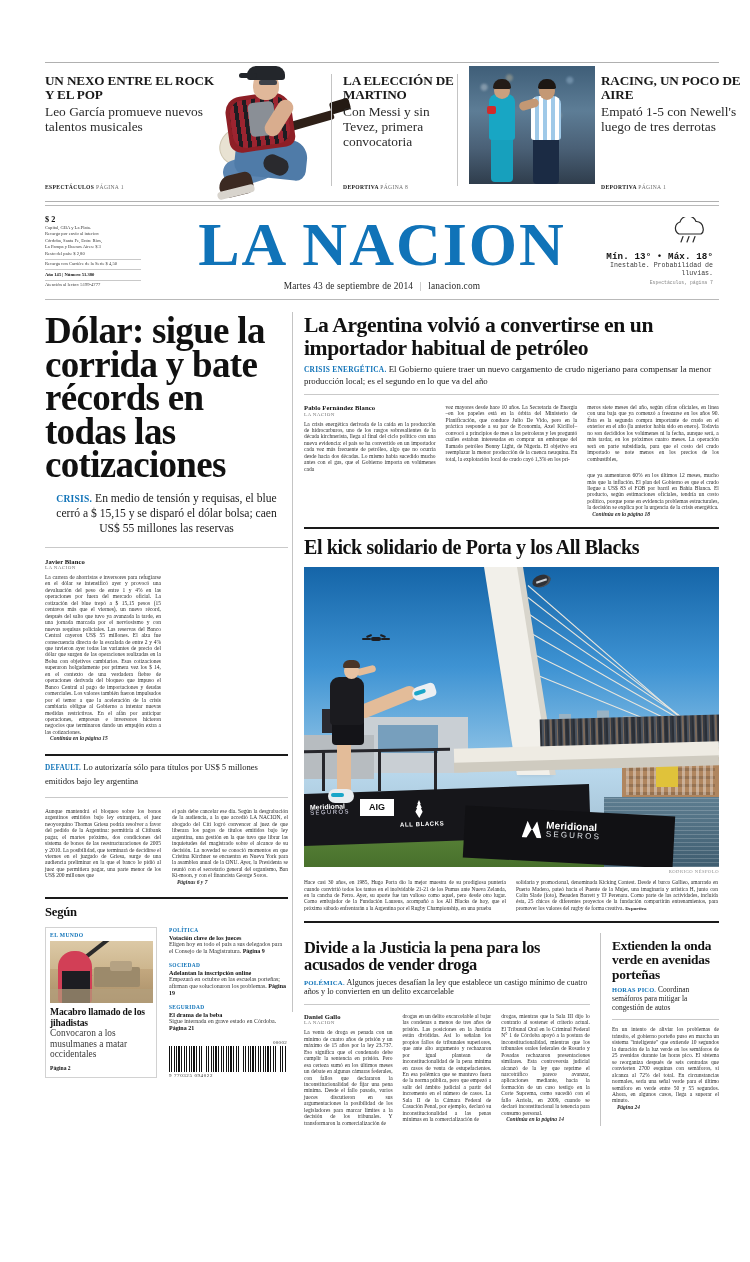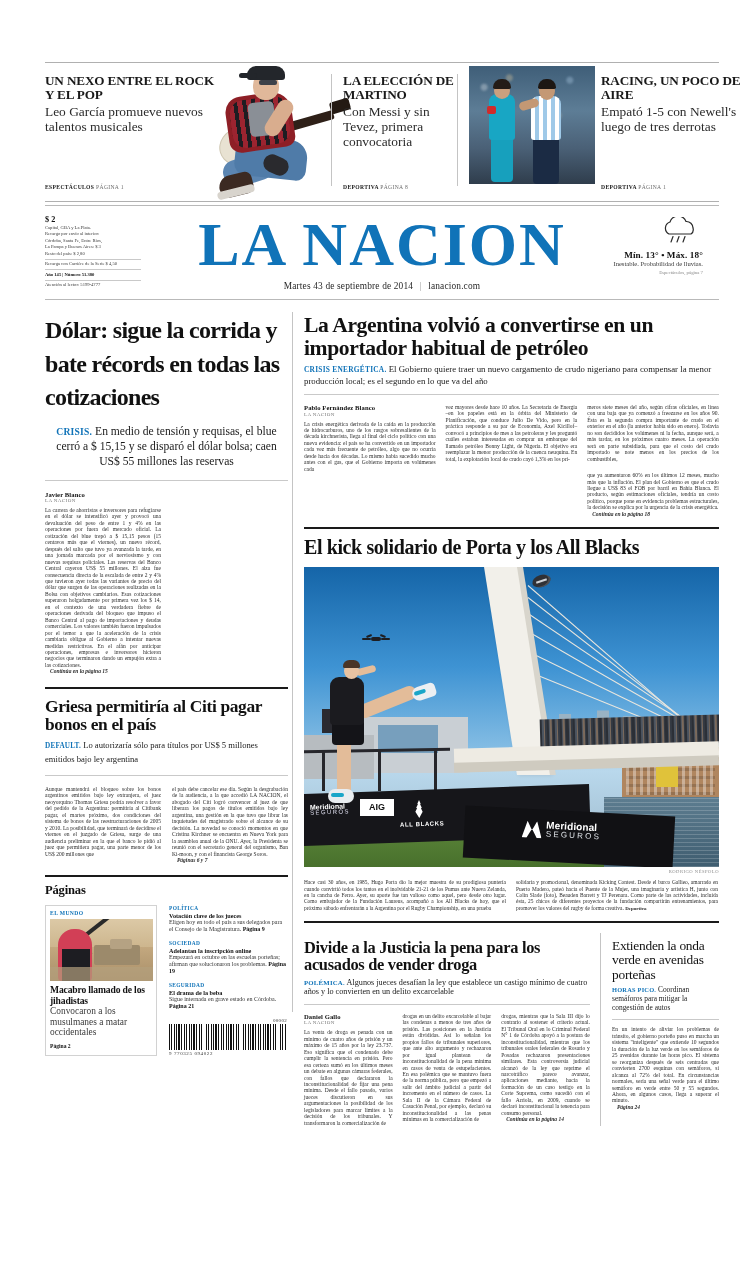--- a/index.html
+++ b/index.html
@@ -103,34 +103,34 @@
   .dateline .sep { color:#9a9a9a; padding:0 4px; }
   .mast-rule-bot { position:absolute; left:38px; top:94px; width:674px; height:1px; background:#b9b9b9; }
 
   
   .pricebox { position:absolute; left:38px; top:10px; width:96px; font-size:4.6px; line-height:6.4px; color:#3a3a3a; }
   .pricebox .big { font-size:8.2px; font-weight:bold; line-height:10px; color:#111; }
   .pricebox .seg { border-top:1px solid #c9c9c9; padding-top:1.6px; margin-top:1.6px; }
   .pricebox .edi { font-weight:bold; color:#111; }
 
   
-  .weather { position:absolute; right:54px; top:12px; width:112px; text-align:right; }
+  .weather { position:absolute; right:44px; top:12px; width:112px; text-align:right;font-family:Liberation Mono, monospace; }
   .wx-icon { width:46px; height:28px; margin-left:auto; margin-bottom:1px; }
   .wx-main { font-size:9.2px; font-weight:bold; color:#111; letter-spacing:.1px; }
   .wx-sub  { font-size:6.6px; line-height:7.8px; color:#3a3a3a; }
   .wx-pg   { font-size:4.8px; color:#8a8a8a; margin-top:2px; }
 
   
   .colrule-main { position:absolute; left:285px; top:312px; width:1px; height:700px; background:#c4c4c4; }
 
   
   .leftcol { position:absolute; left:38px; top:314px; width:243px; }
 
   .lead-hl {
-    font-size:24px; line-height:33.5px; font-weight:bold; letter-spacing:-.7px;
+    font-size:37px; line-height:33.5px; font-weight:bold; letter-spacing:-.7px;
     color:#111;
   }
   .lead-sub {
     margin-top:9px; font-size:11.6px; line-height:15px; color:#1a1a1a;text-align:center;
   }
   .lead-sub .kicker { font-size:9.6px; letter-spacing:.2px; text-transform:uppercase; }
 
   .byline { font-size:6.6px; font-weight:bold; color:#111; letter-spacing:.1px; }
   .byline-org { font-size:5px; color:#777; letter-spacing:.4px; text-transform:uppercase; margin-top:.5px;}
 
@@ -279,21 +279,21 @@
   .caption .sec { font-weight:bold; font-size:5px; }
 
   .bottomrow { display:flex; margin-top:10px; }
   .br-main { width:286px; }
   .br-side { width:118px; padding-left:11px; }
   .br-sep  { width:1px; background:#c4c4c4; margin-left:10px; }
 
   .br-hl { font-size:16.4px; line-height:17.4px; font-weight:bold; letter-spacing:-.3px; color:#111; }
   .br-sub{ margin-top:4px; font-size:8.2px; line-height:9.6px; color:#1a1a1a; }
   .br-sub .kicker { font-size:6.8px; text-transform:uppercase; letter-spacing:.2px; }
-  .br-side-hl { font-size:13.4px; line-height:14.4px; font-weight:normal; letter-spacing:-.25px; color:#111; }
+  .br-side-hl { font-size:13.4px; line-height:14.4px; font-weight:bold; letter-spacing:-.25px; color:#111; }
   .br-side-sub{ margin-top:4px; font-size:7.4px; line-height:8.8px; color:#1a1a1a; }
   .br-side-sub .kicker{ font-size:6.4px; text-transform:uppercase; letter-spacing:.2px;}
   .br-cols { display:flex; gap:10px; margin-top:8px; }
   .br-cols .c { width:88.6px; }
 </style>
 </head>
 <body>
 
 <div class="page">
 
@@ -424,21 +424,20 @@
           <p>La carrera de ahorristas e inversores para refugiarse en el dólar se intensificó ayer y provocó una devaluación del peso de entre 1 y 4% en las operaciones por fuera del mercado oficial. La cotización del blue trepó a $ 15,15 pesos (15 centavos más que el viernes), un nuevo récord, después del salto que tuvo ya avanzada la tarde, en una jornada marcada por el nerviosismo y con nuevas requisas policiales. Las reservas del Banco Central cayeron US$ 55 millones.
 El alza fue consecuencia directa de la escalada de entre 2 y 4% que tuvieron ayer todas las variantes de precio del dólar que surgen de las operaciones realizadas en la Bolsa con objetivos cambiarios. Esas cotizaciones superaron holgadamente por primera vez los $ 14, en el contexto de una verdadera fiebre de operaciones derivada del bloqueo que impuso el Banco Central al pago de importaciones y deudas comerciales.
 Los valores también fueron impulsados por el temor a que la aceleración de la crisis cambiaria obligue al Gobierno a intentar nuevas medidas restrictivas. En el afán por anticipar operaciones, empresas e inversores hicieron negocios que terminaron dando un empujón extra a las cotizaciones.</p>
           <p class="cont">Continúa en la página 15</p>
         </div>
       </div>
     </div>
 
     <div class="rule-dark" style="margin-top:12px;"></div>
 
-    <h2 class="sec-hl" style="margin-top:8px;">Griesa permitiría al Citi pagar bonos en el país</h2>
     <div class="sec-sub">
       <span class="kicker">DEFAULT.</span>
       <span>Lo autorizaría sólo para títulos por US$ 5 millones emitidos bajo ley argentina</span>
     </div>
 
     <div class="rule-thin" style="margin-top:9px;"></div>
 
     <div class="twocol-left">
       <div class="c bodytext">
         <p>Aunque mantendrá el bloqueo sobre los bonos argentinos emitidos bajo ley extranjera, el juez neoyorquino Thomas Griesa podría resolver a favor del pedido de la Argentina: permitiría al Citibank pagar, el martes próximo, dos condiciones del sistema de bonos de las reestructuraciones de 2005 y 2010.
@@ -446,21 +445,21 @@
       </div>
       <div class="c bodytext">
         <p>el país debe cancelar ese día. Según la desgrabación de la audiencia, a la que accedió LA NACION, el abogado del Citi logró convencer al juez de que liberara los pagos de títulos emitidos bajo ley argentina, una gestión en la que tuvo que librar las inquietudes del magistrado sobre el alcance de su decisión.
 La novedad se conoció momentos en que Cristina Kirchner se encuentra en Nueva York para la asamblea anual de la ONU. Ayer, la Presidenta se reunió con el secretario general del organismo, Ban Ki-moon, y con el financista George Soros.</p>
         <p class="cont">Páginas 6 y 7</p>
       </div>
     </div>
 
     <div class="rule-dark" style="margin-top:12px;"></div>
 
-    <div class="ademas-h" style="margin-top:6px;">Páginas</div>
+    <div class="ademas-h" style="margin-top:6px;">Según</div>
 
     <div class="ademas-wrap">
       <div class="ademas-card">
         <div class="ademas-tag">EL MUNDO</div>
         <div class="jpic" style="margin-top:3px;">
           <div class="jp-sky"></div>
           <div class="jp-truck"></div>
             <div class="jp-truck2"></div>
           <div class="jp-gun"></div>
             <div class="jp-gun2"></div>

